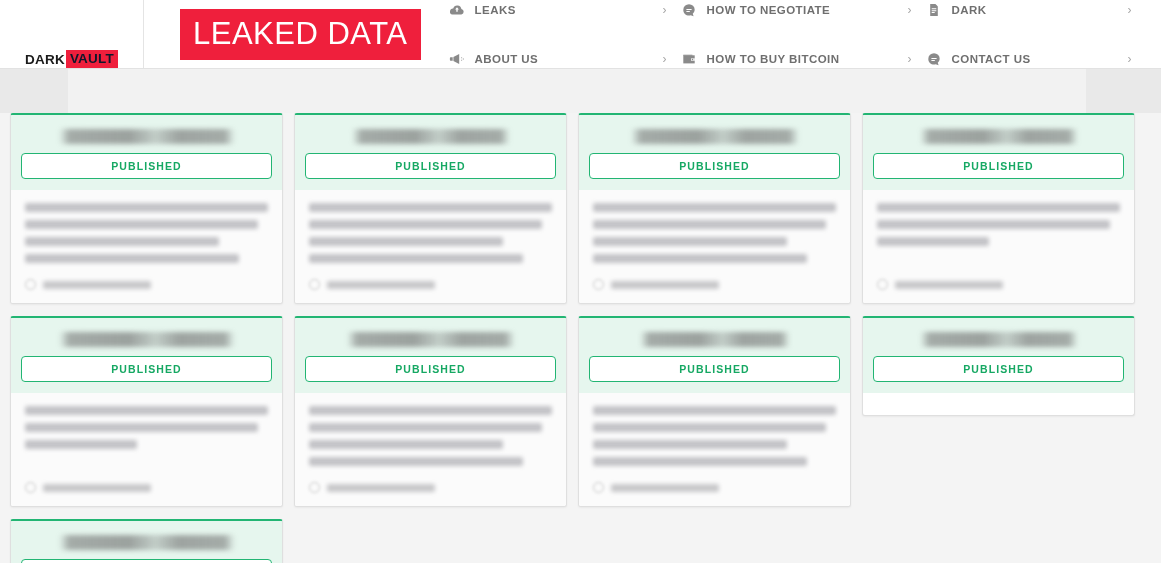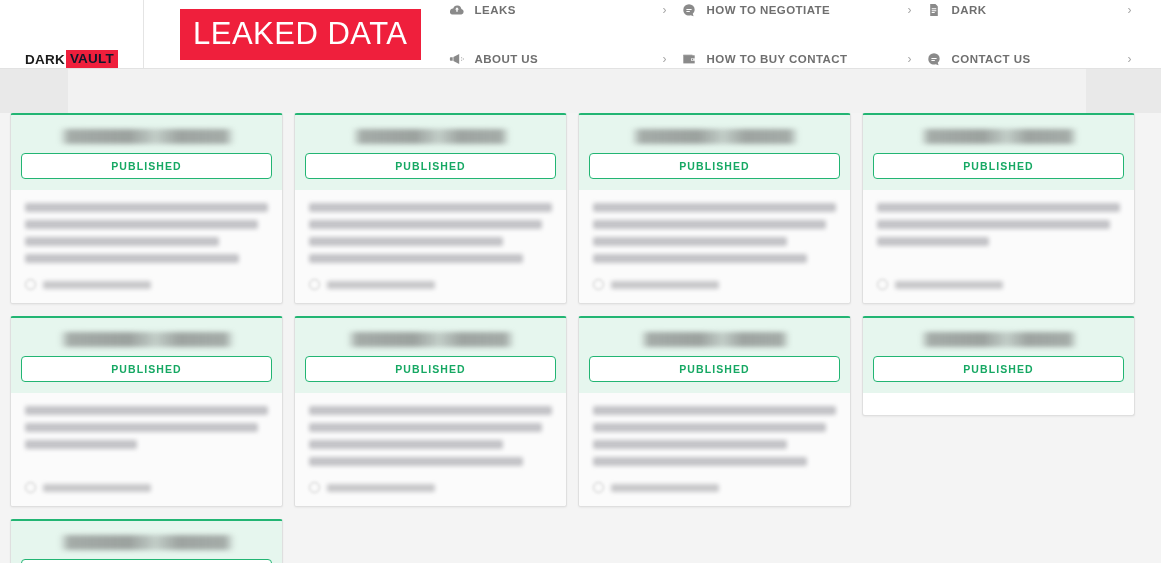--- a/index.html
+++ b/index.html
@@ -319,21 +319,21 @@
         </div>
         <div class="nav-row">
           <span class="nav-ico">
             <svg width="16" height="16" viewBox="0 0 16 16" fill="currentColor">
               <path d="M2.3 4.3h11.4v8.1H2.3z"></path>
               <path d="M2.3 3.6h9.1v1.4H2.3z" opacity="0.7"></path>
               <path d="M10 7.3h3.9v2.5H10z" fill="#ffffff" opacity="0.85"></path>
               <circle cx="11.5" cy="8.55" r="0.7"></circle>
             </svg>
           </span>
-          <span class="nav-label">HOW TO BUY CONTACT</span>
+          <span class="nav-label">HOW TO BUY BITCOIN</span>
           <span class="nav-chev">›</span>
         </div>
       </div>
 
       <div class="nav-col nav-col-3">
         <div class="nav-row">
           <span class="nav-ico">
             <svg width="16" height="16" viewBox="0 0 16 16" fill="currentColor">
               <path d="M4.2 2.1h5.1l2.5 2.5v9.3H4.2z"></path>
               <path d="M9.3 2.1 11.8 4.6H9.3z" opacity="0.55"></path>

